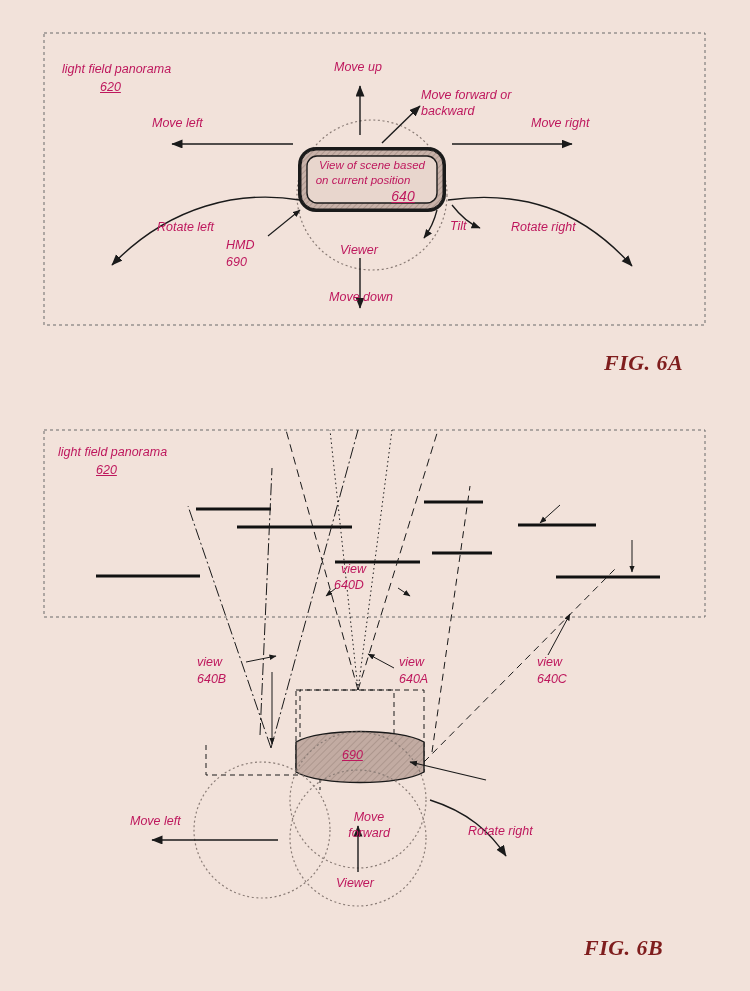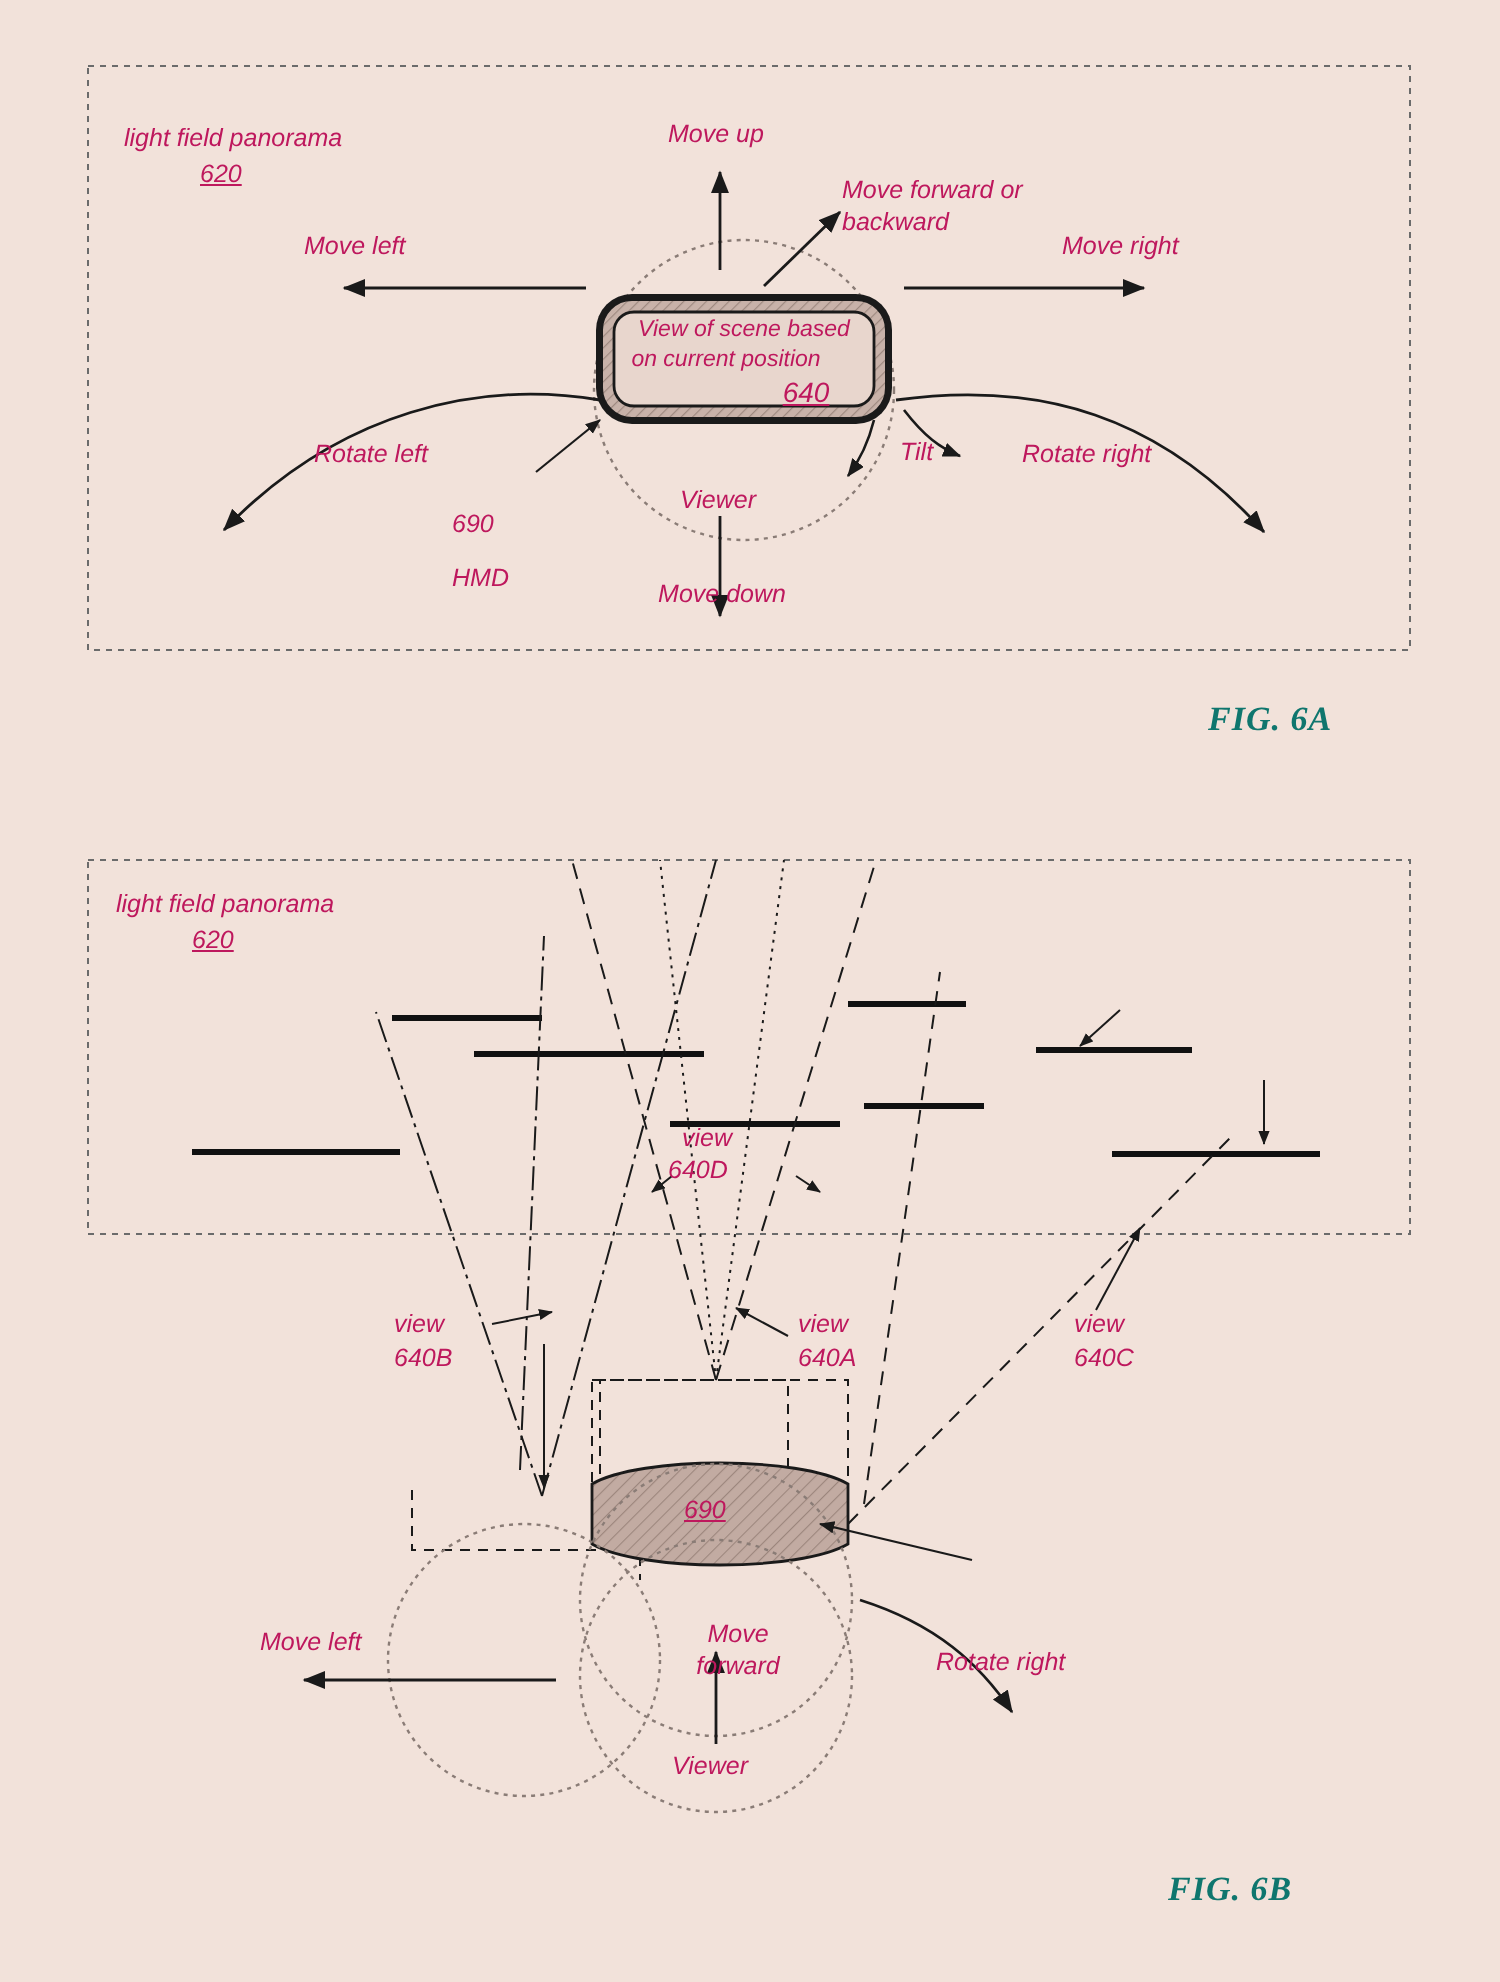--- a/index.html
+++ b/index.html
@@ -30,22 +30,22 @@
     white-space: pre;
     line-height: 1.25;
   }
   .lbl.italic { font-style: italic; }
   .lbl.center { text-align: center; }
   .figlabel {
     position: absolute;
     font-family: "Liberation Serif", serif;
     font-style: italic;
     font-weight: bold;
-    font-size: 17px;
-    color: #0f766e;
+    font-size: 22px;
+    color: #7f1d1d;
     letter-spacing: 0.5px;
   }
   .uline { text-decoration: underline; }
 </style>
 </head>
 <body>
 
 <div id="page">
 
   <svg class="svg-layer" viewBox="0 0 750 991">
@@ -170,21 +170,21 @@
   <div class="lbl italic" style="left:152px; top:116px;">Move left</div>
   <div class="lbl italic" style="left:531px; top:116px;">Move right</div>
   <div class="lbl italic" style="left: 421px; top: 88px; white-space: pre;">Move forward or
 backward</div>
 
   <div class="lbl italic" style="left:157px; top:220px;">Rotate left</div>
   <div class="lbl italic" style="left:511px; top:220px;">Rotate right</div>
   <div class="lbl italic" style="left:450px; top:219px;">Tilt</div>
 
   <div class="lbl italic" style="left:340px; top:243px;">Viewer</div>
-  <div class="lbl italic" style="left:226px; top:238px;margin-top:44px;">HMD</div>
+  <div class="lbl italic" style="left:226px; top:238px;">HMD</div>
   <div class="lbl italic" style="left:226px; top:255px;">690</div>
 
   <div class="lbl italic center" style="left:307px; top:158px; width:130px; font-size:11.5px;">View of scene based</div>
   <div class="lbl italic center" style="left:307px; top:173px; width:112px; font-size:11.5px;">on current position</div>
   <div class="lbl italic center uline" style="left:307px; top:188px; width:130px; font-size:14px;margin-left:31px;">640</div>
 
   <div class="figlabel" style="left:604px; top:350px;">FIG. 6A</div>
 
   <div class="lbl italic" style="left:58px; top:445px;">light field panorama</div>
   <div class="lbl italic uline" style="left:96px; top:463px;">620</div>

